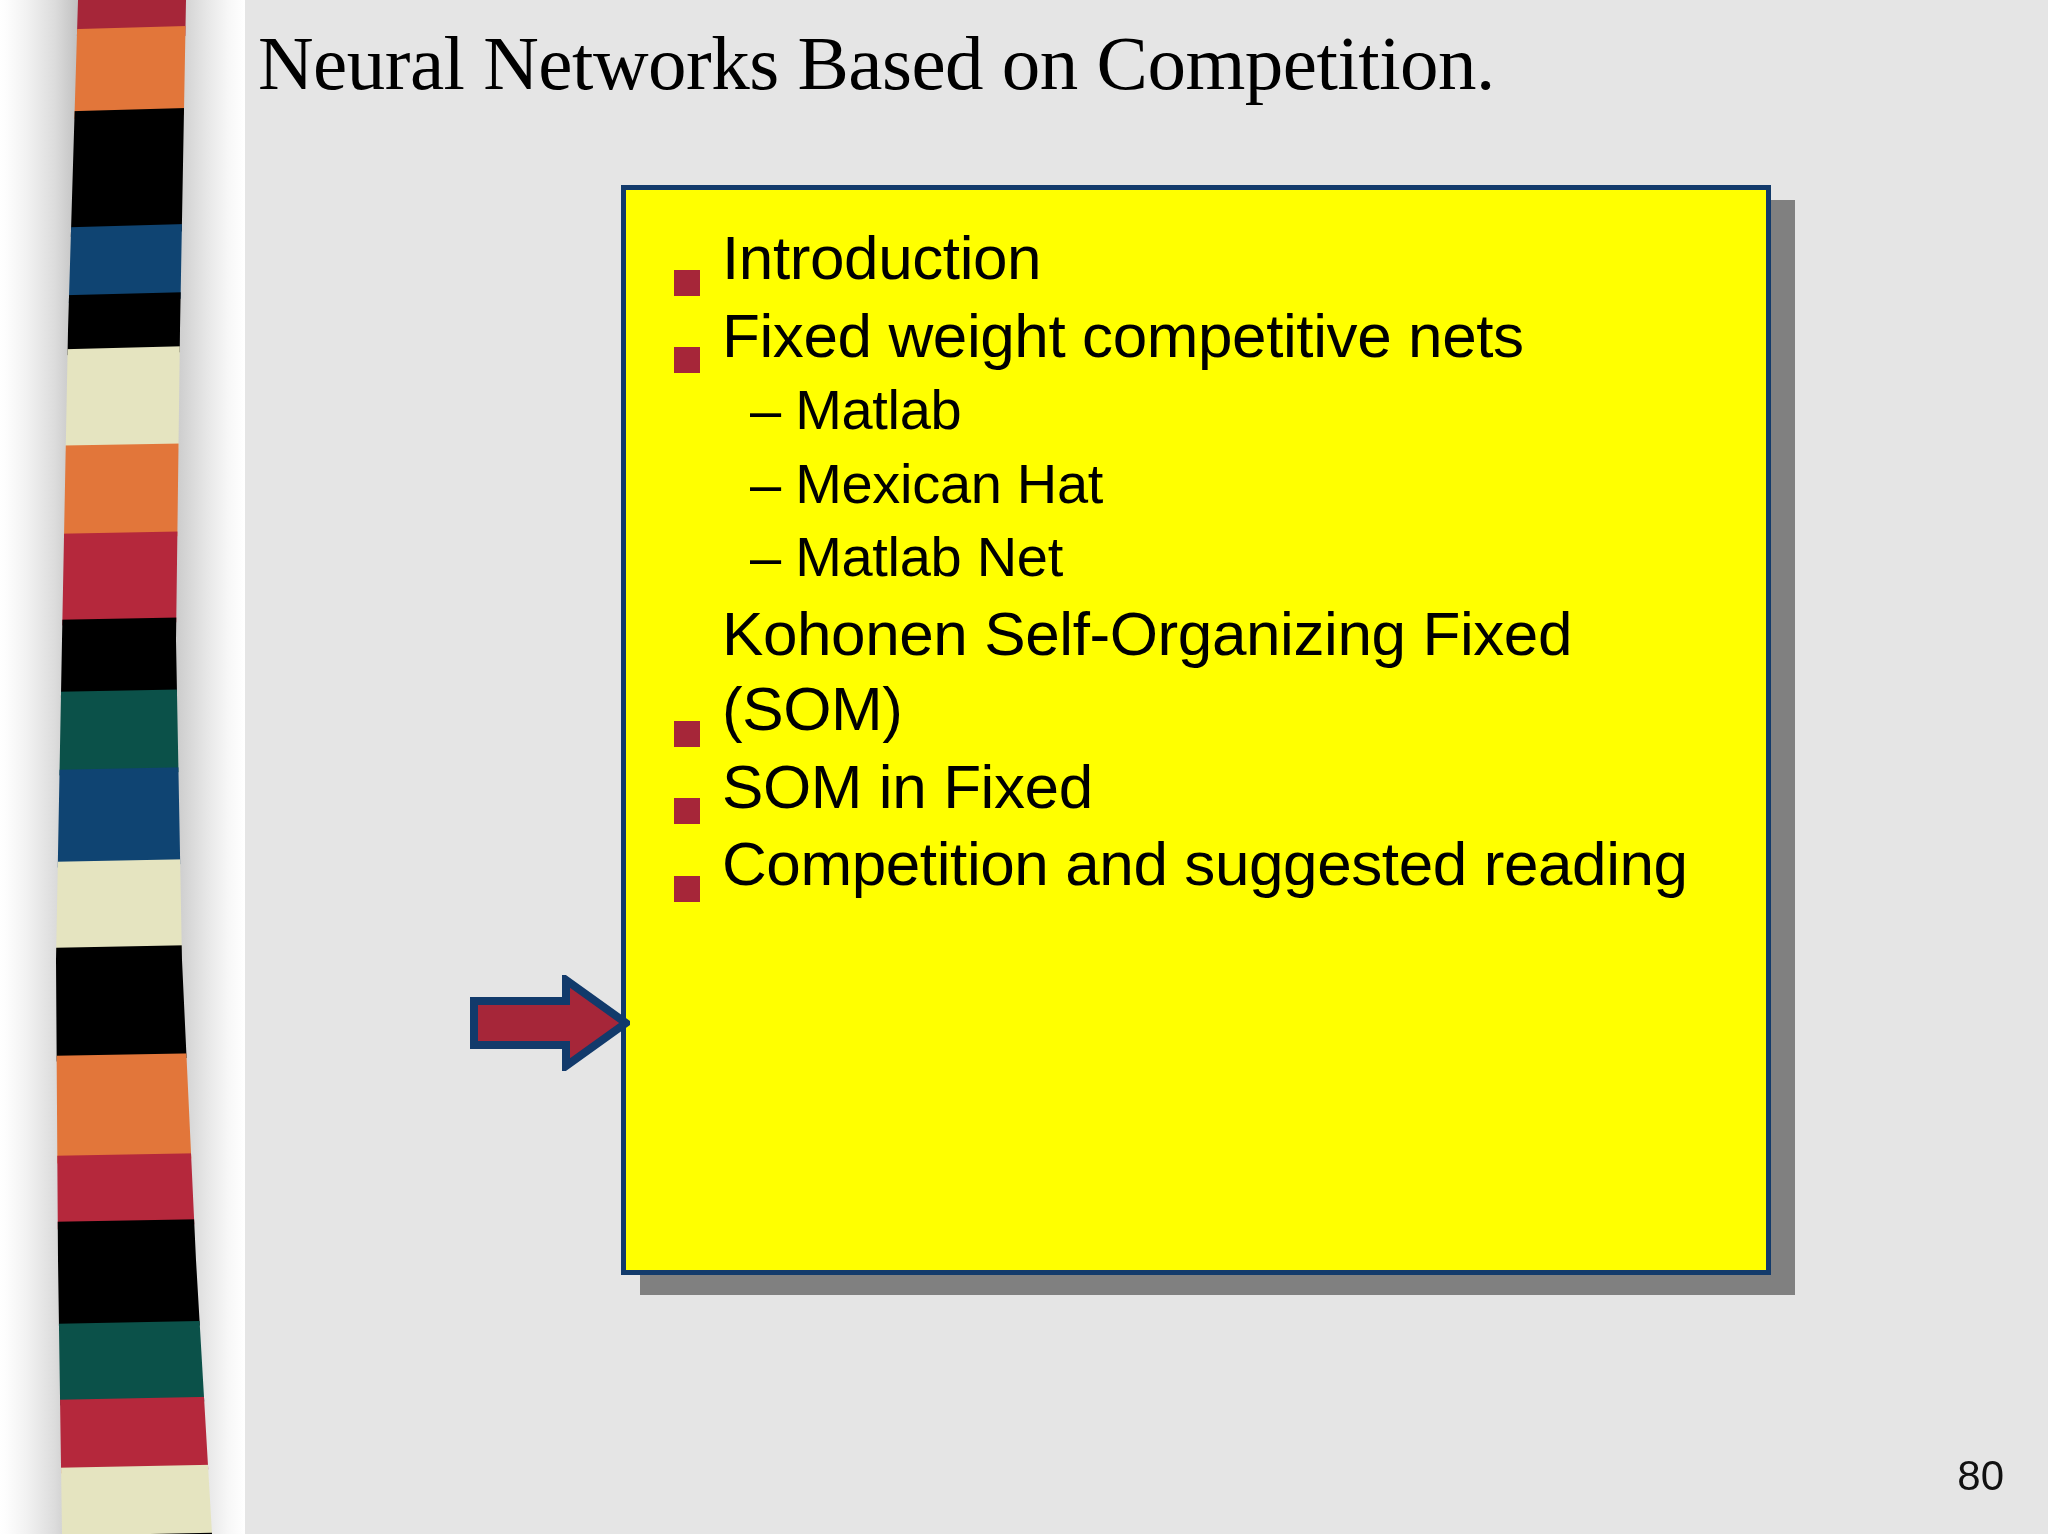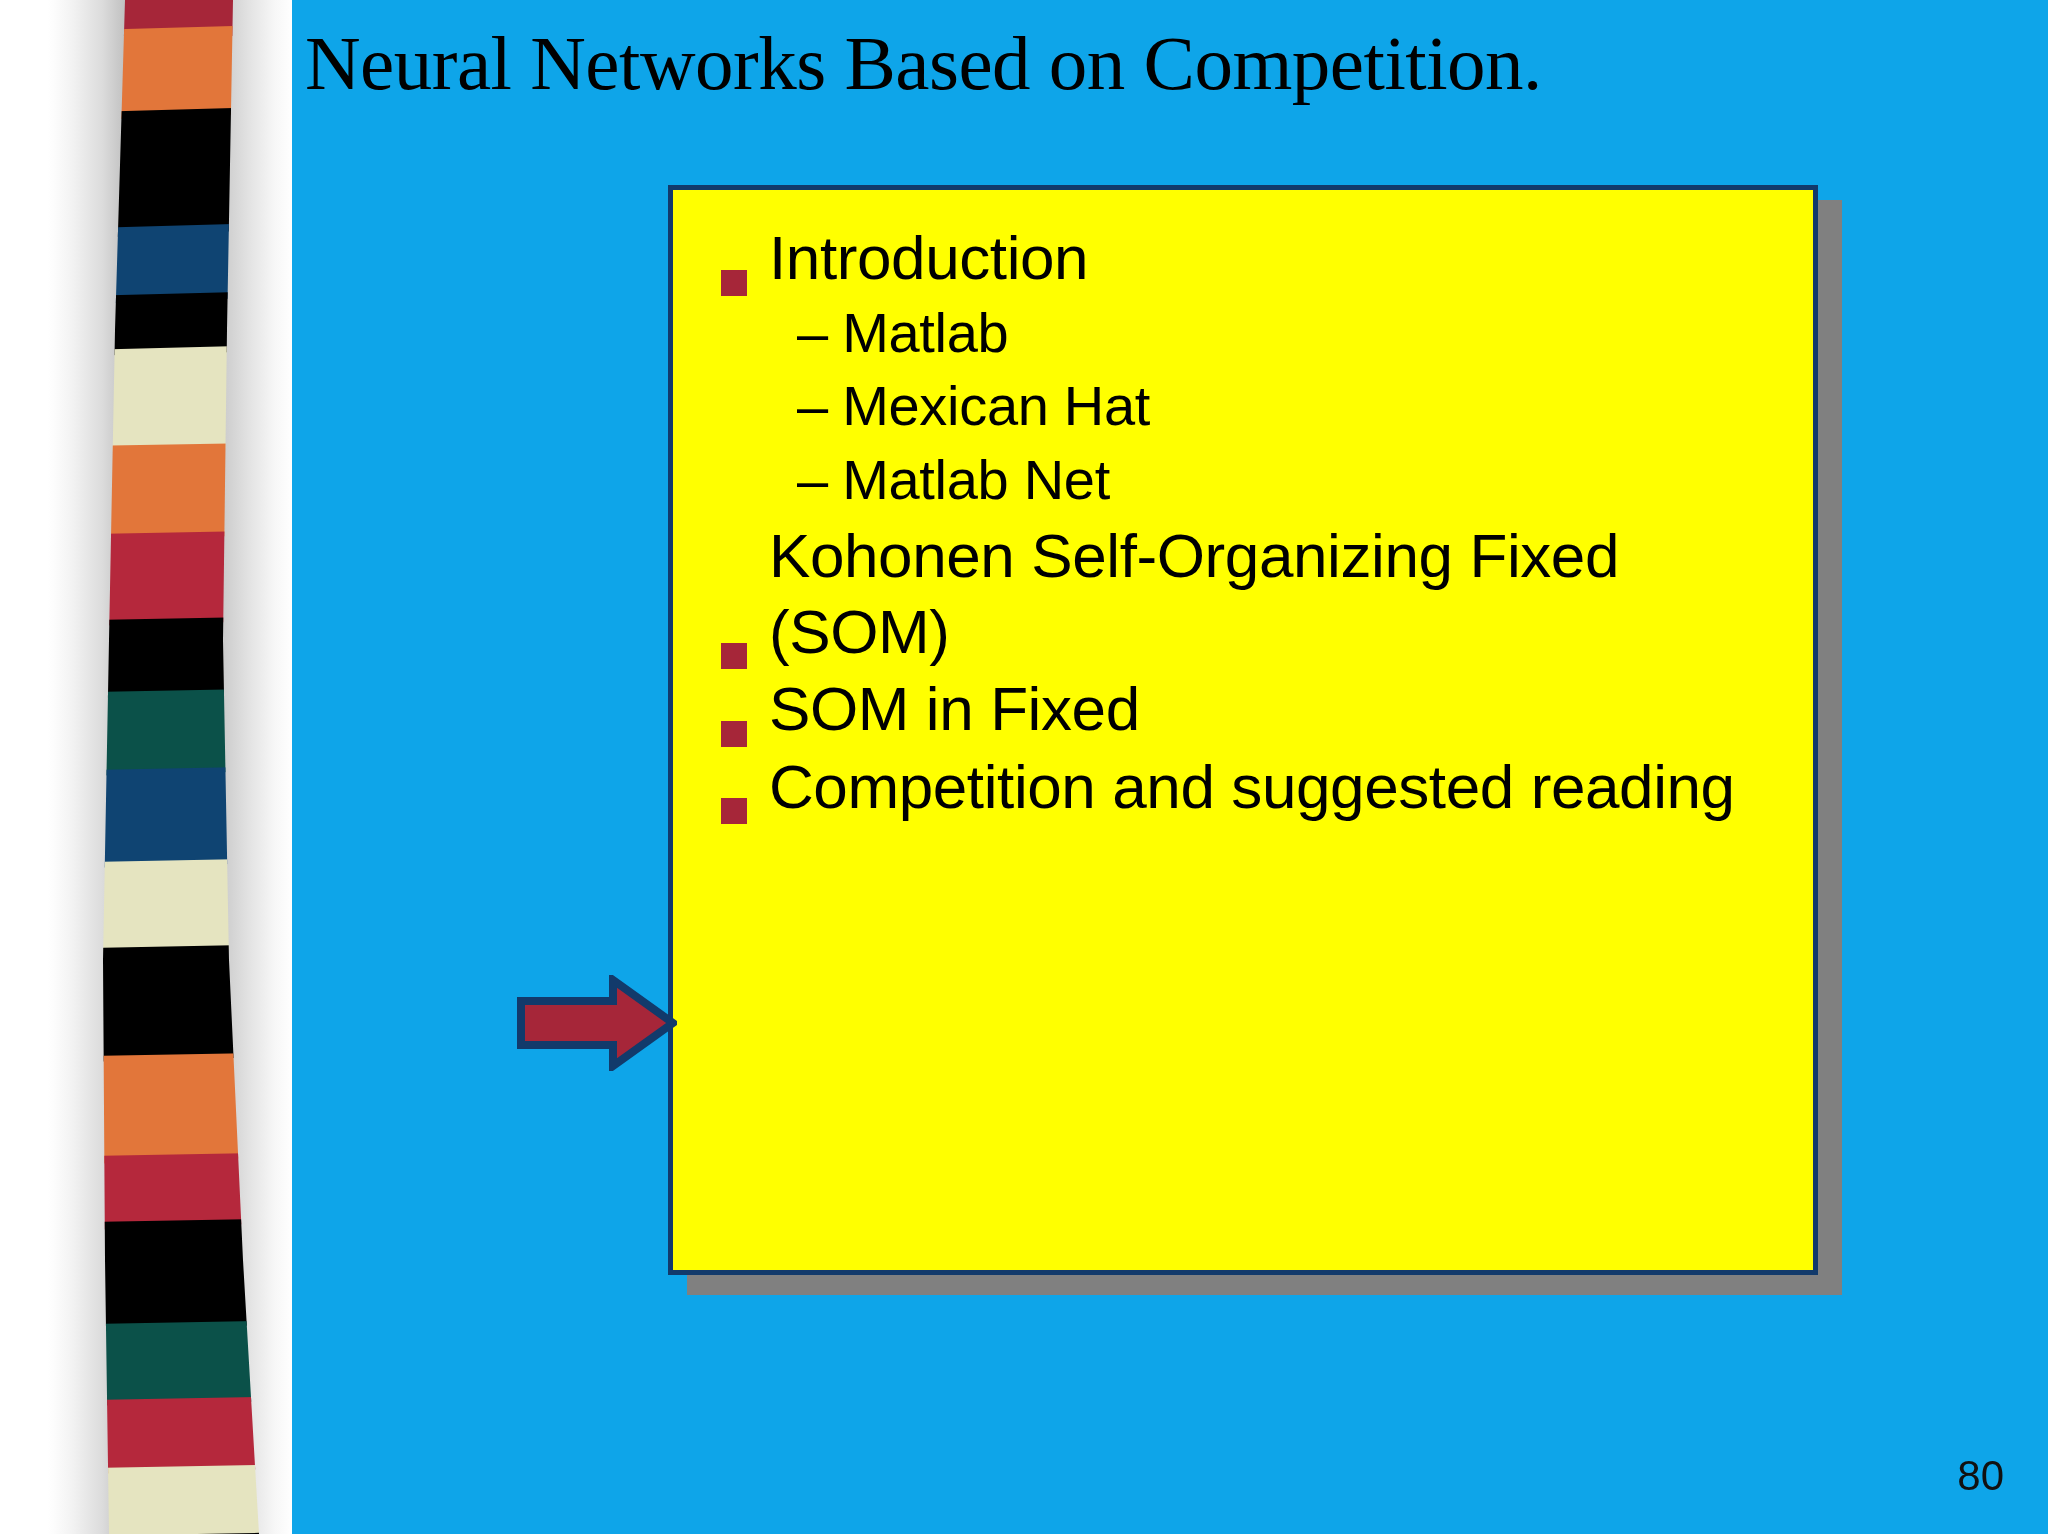--- a/index.html
+++ b/index.html
@@ -12,22 +12,21 @@
     height: 1534px;
     position: relative;
     overflow: hidden;
     font-family: "Liberation Sans", sans-serif;
   }
 
   
   .slide {
     position: absolute;
     inset: 0;
-    background: #0ea5e9;
-    margin-left: 47px;
+    background: #e5e5e5;
   }
 
   
   .ribbon-zone {
     position: absolute;
     left: 0; top: 0;
     width: 245px;
     height: 1534px;
     overflow: hidden;
   }
@@ -202,20 +201,24 @@
 
   <div class="content-shadow"></div>
   <div class="content-box">
     <div class="bullet-list">
 
       <div class="bullet-row">
         <span class="bullet-marker"></span>
         <span class="bullet-text">Introduction</span>
       </div>
 
+      <div class="bullet-row">
+        <span class="bullet-marker"></span>
+        <span class="bullet-text">Fixed weight competitive nets</span>
+      </div>
 
       <div class="sub-row">
         <span class="sub-dash">–</span>
         <span class="sub-text">Matlab</span>
       </div>
 
       <div class="sub-row">
         <span class="sub-dash">–</span>
         <span class="sub-text">Mexican Hat</span>
       </div>

